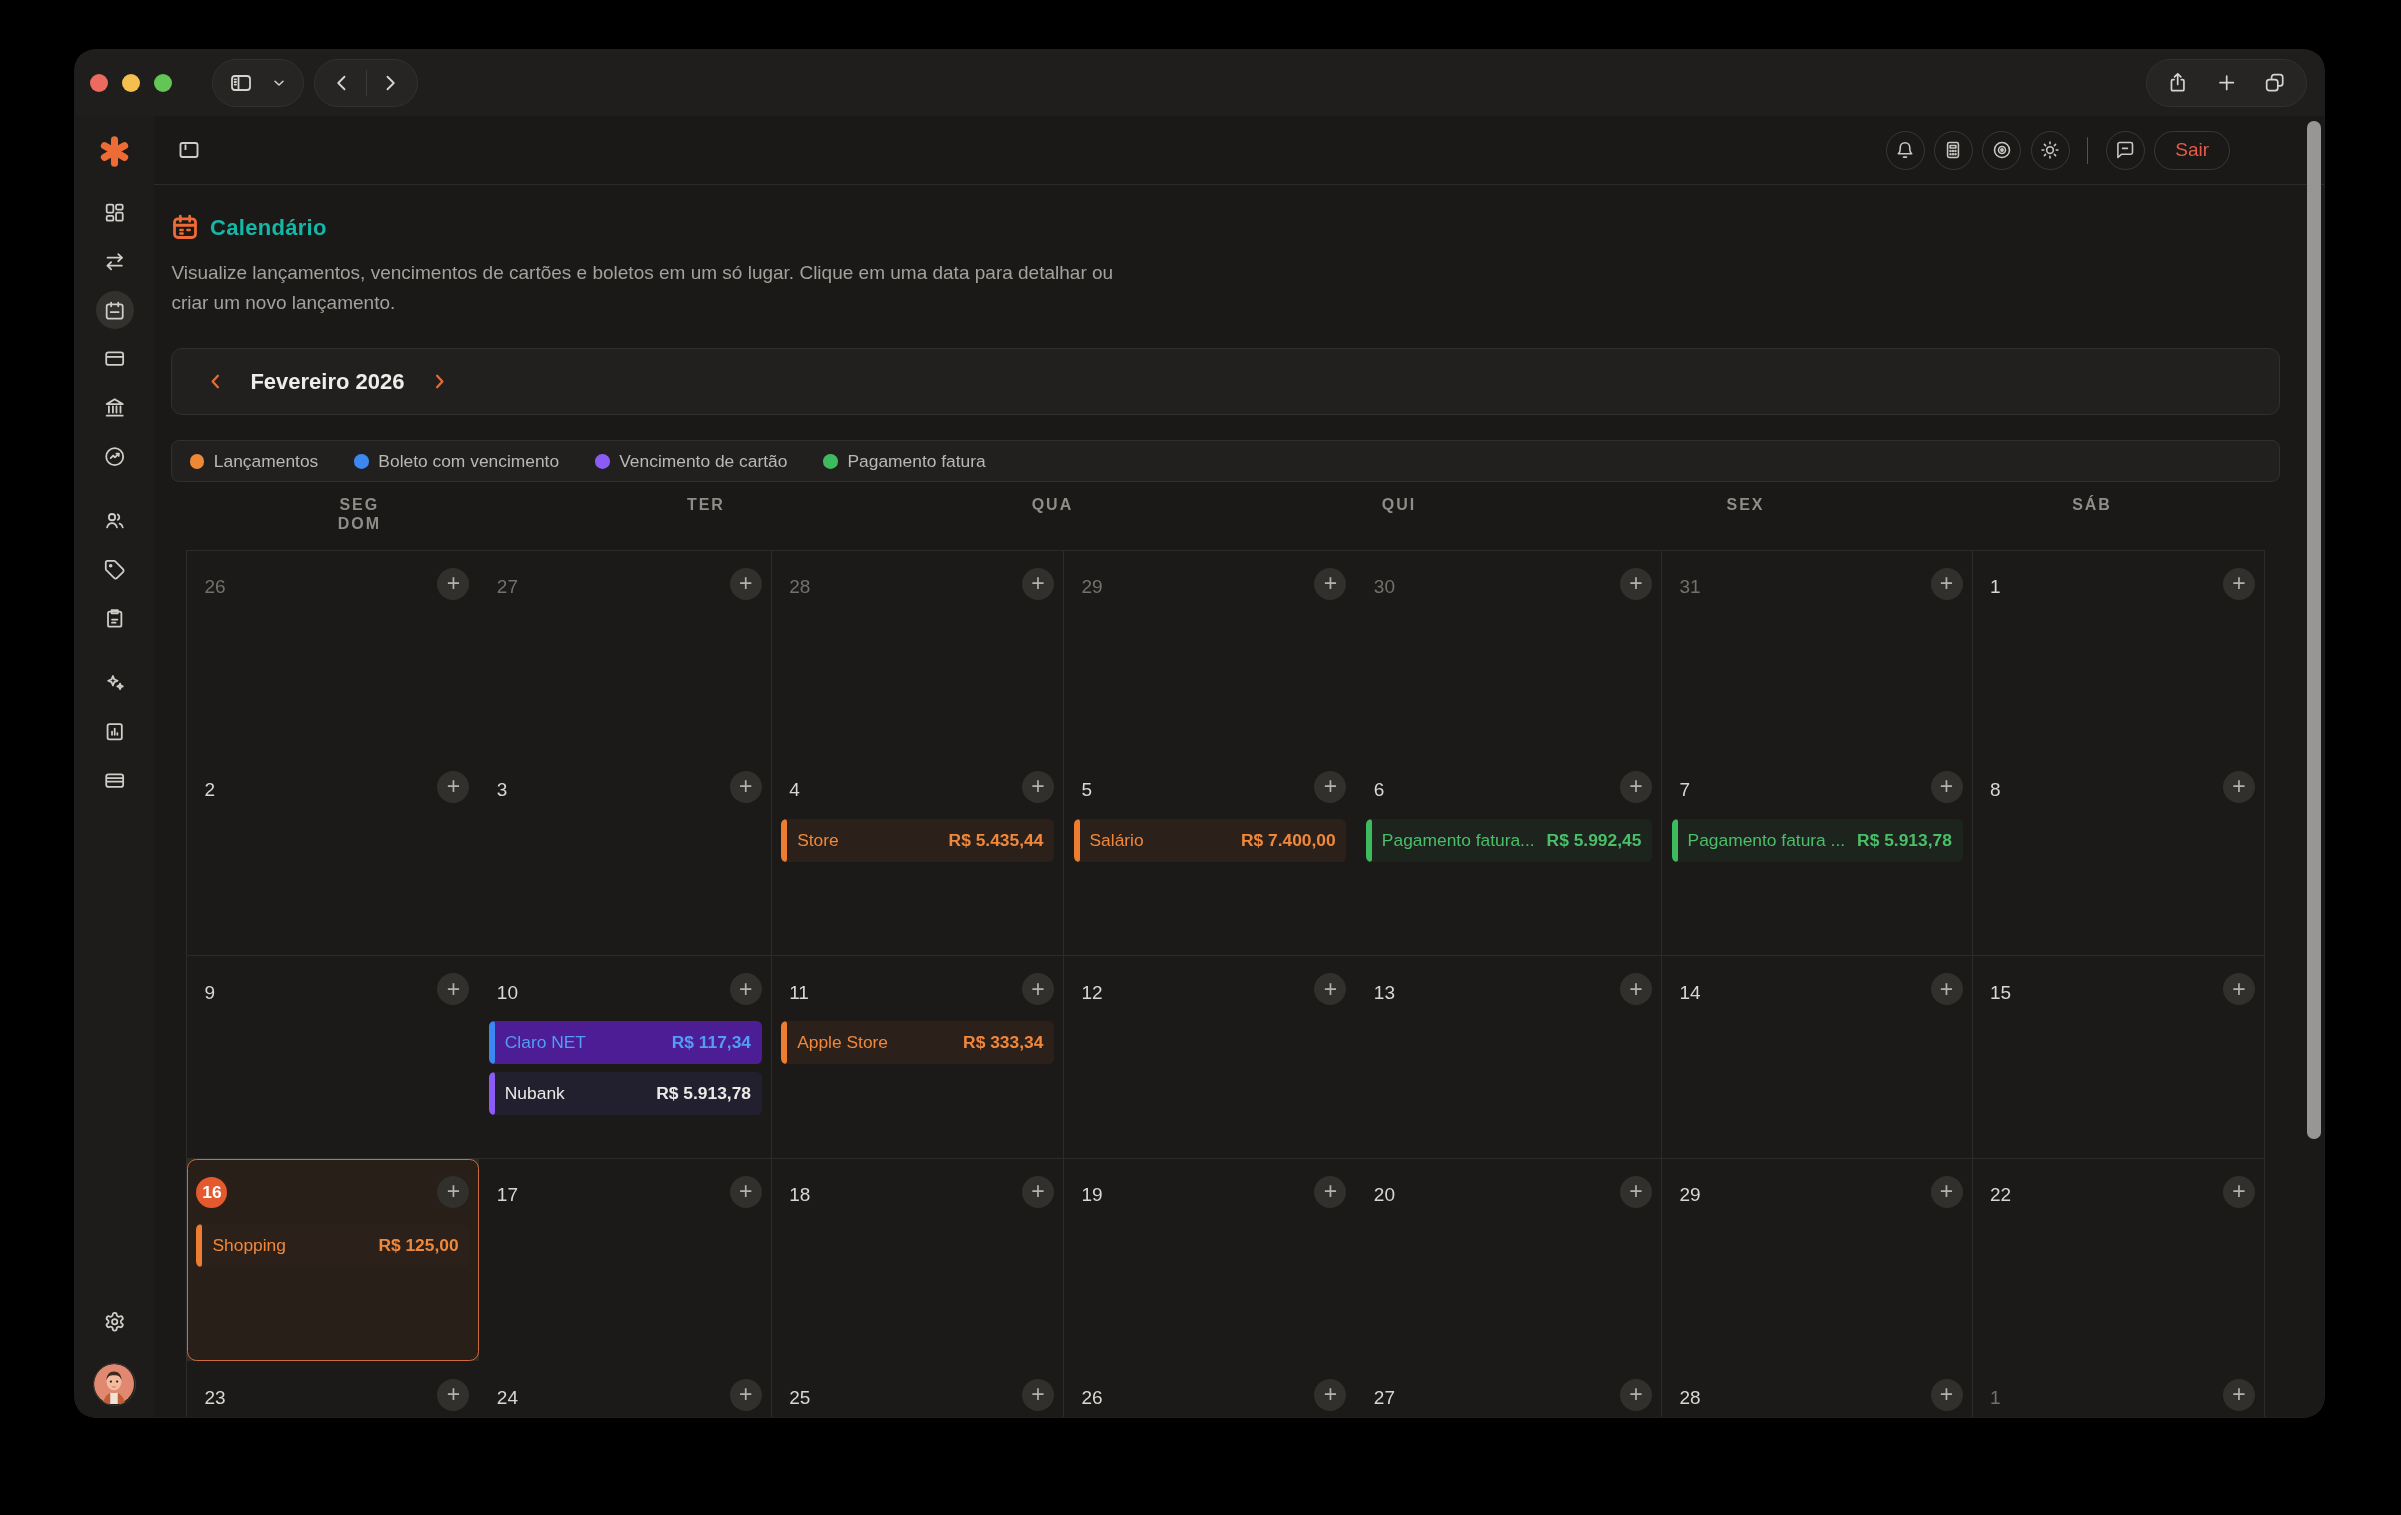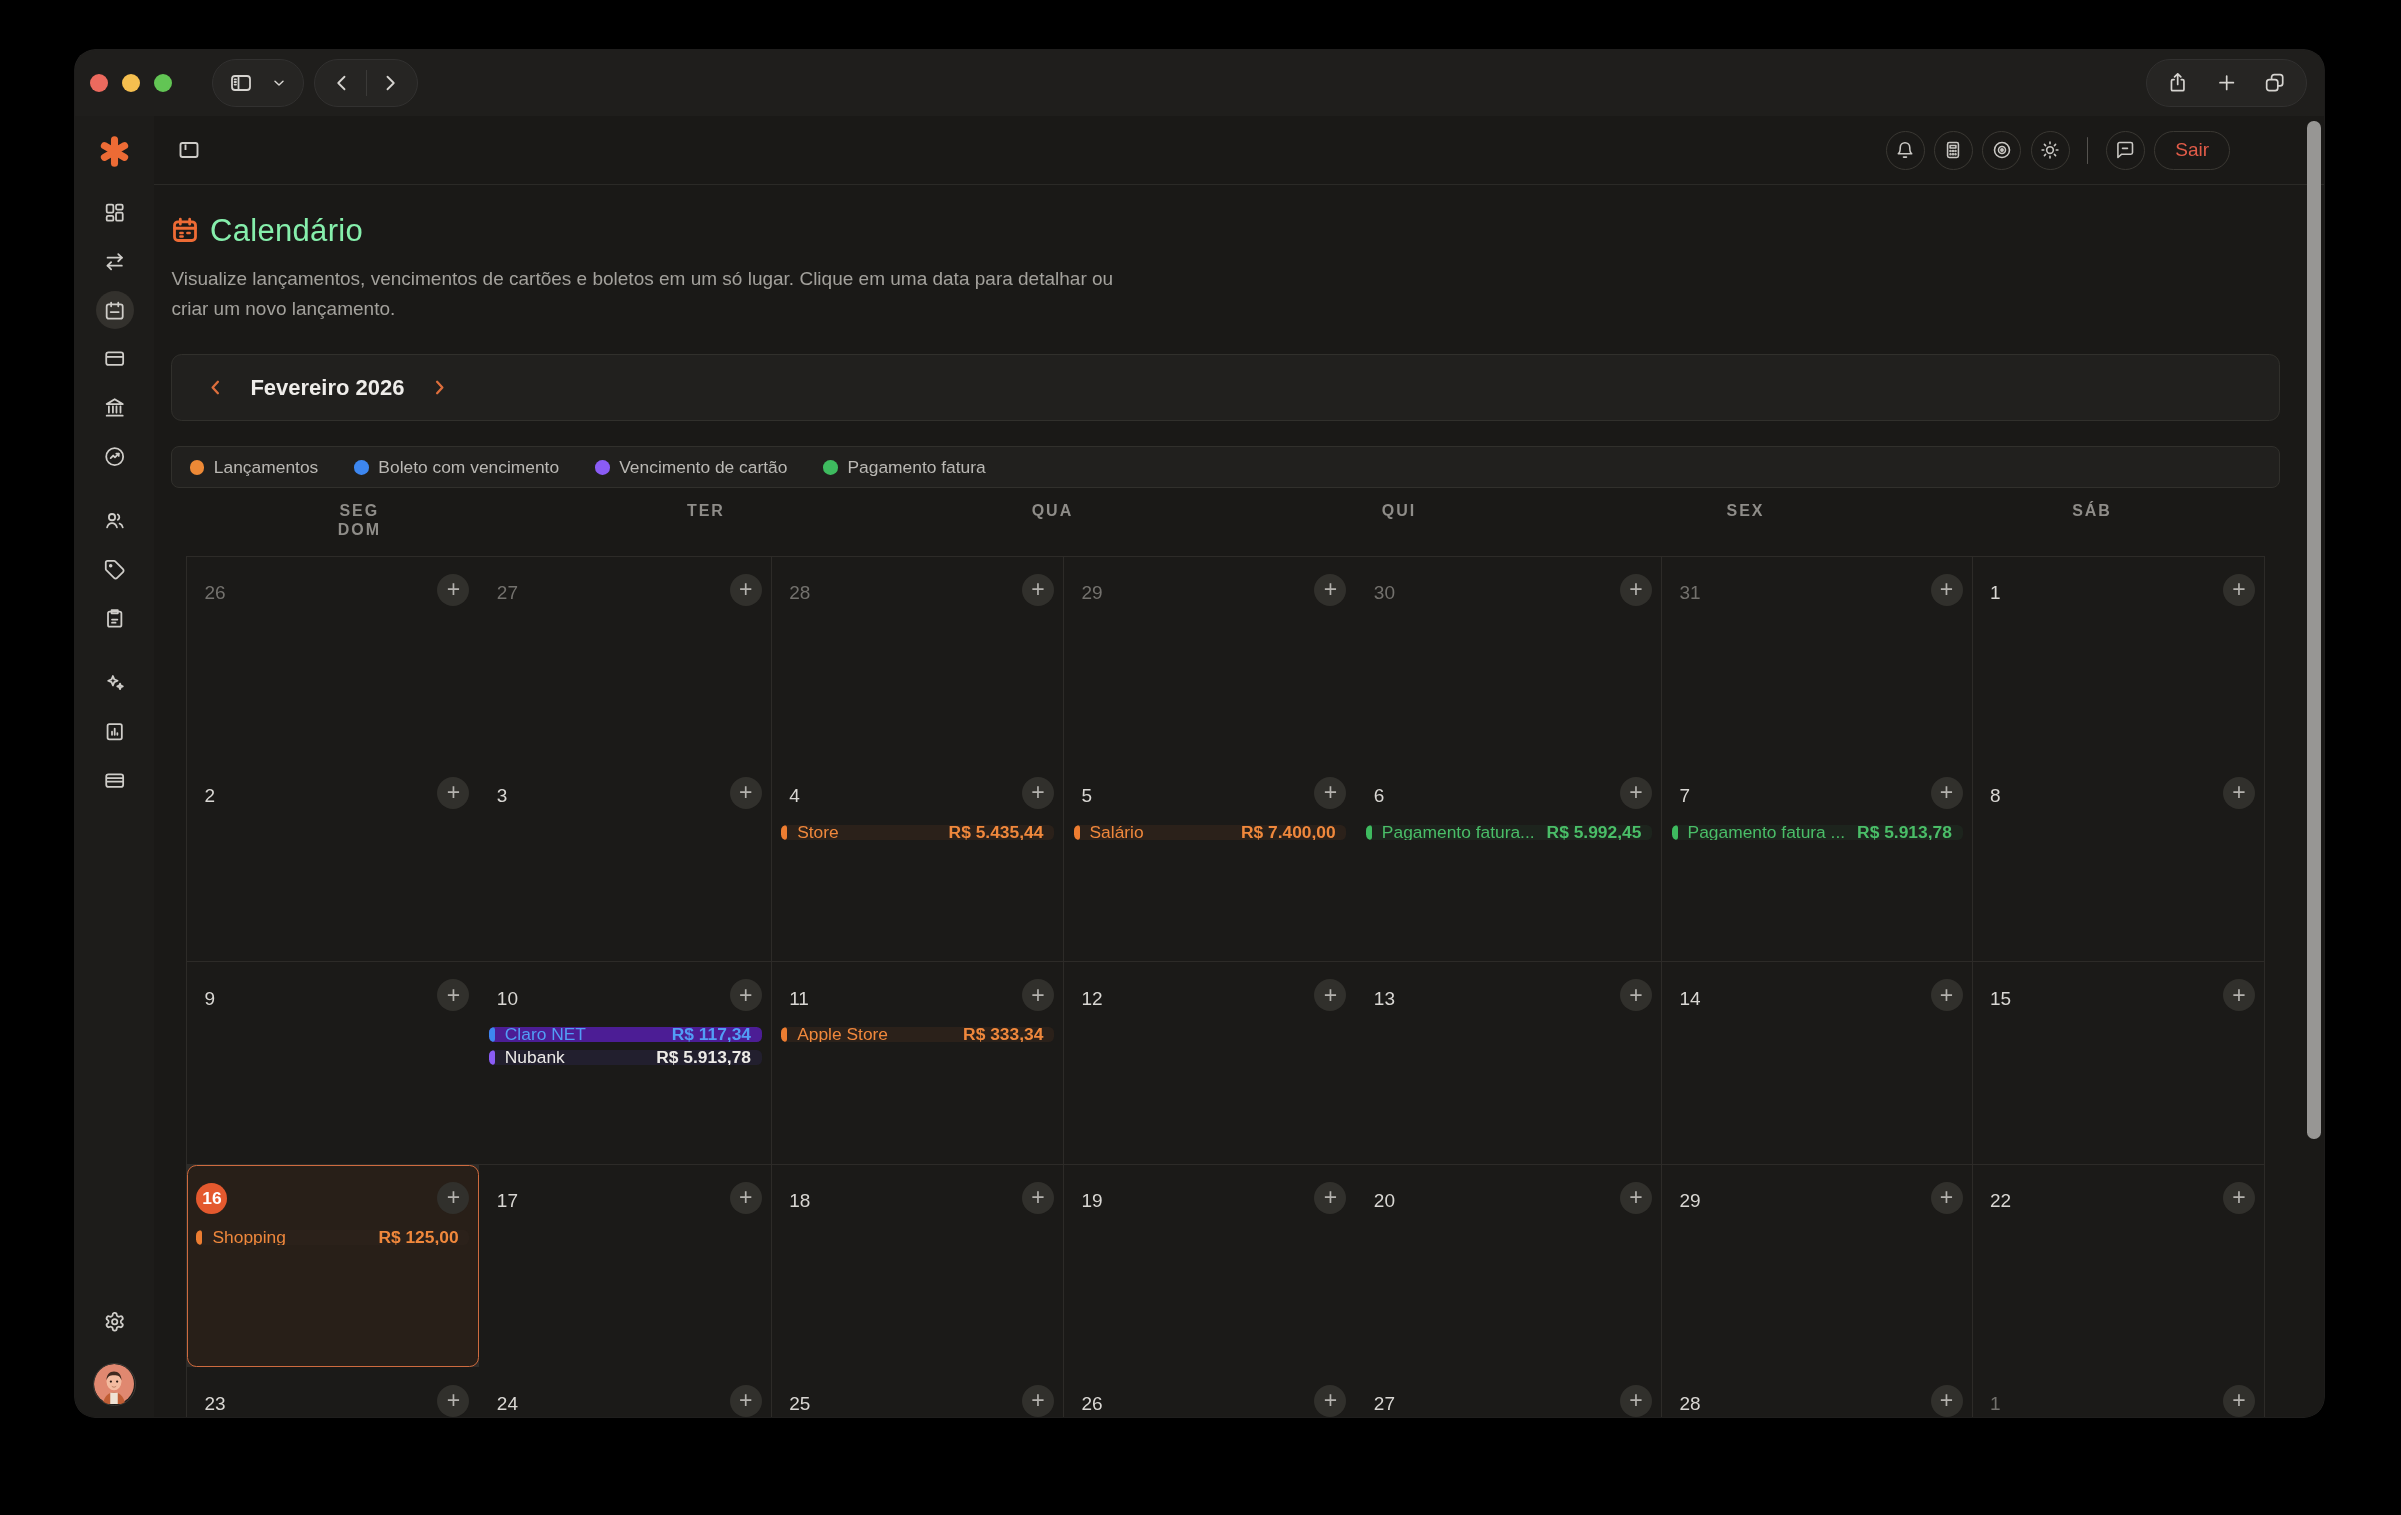--- a/index.html
+++ b/index.html
@@ -37,42 +37,42 @@
   .main { flex:1; min-width:0; display:flex; flex-direction:column; position:relative; background:#1A1917; }
   .app-topbar { height:69px; flex:none; display:flex; align-items:center; padding:0 94px 0 23px; border-bottom:0.7px solid #2B2A27; }
   .tb-right { margin-left:auto; display:flex; align-items:center; gap:9.4px; }
   .circle-btn { width:39px; height:39px; border-radius:50%; border:0.7px solid #3A3833; background:none; color:#C9C7C3; display:flex; align-items:center; justify-content:center; }
   .tb-div { width:1.3px; height:27px; background:#55534F; margin:0 8px; border-radius:0.7px; }
   .logout-btn { height:39px; border-radius:19.4px; border:0.7px solid #3A3833; background:none; color:#E25C49; font-size:19px; padding:0 20px; font-family:inherit; }
 
   
   .content { flex:1; min-height:0; padding:28px 44px 0 17.4px; display:flex; flex-direction:column; overflow:hidden; }
   .page-header { display:flex; align-items:center; gap:10.7px; }
-  .page-title { font-size:31px; font-weight:400; color:#86efac; letter-spacing:0.3px; }
+  .page-title { font-size:22px; font-weight:700; color:#14b8a6; letter-spacing:0.3px; }
   .page-desc { margin-top:14.7px; font-size:19px; line-height:1.62; color:#A3A19C; max-width:965px; }
 
   .month-panel { margin-top:29px; height:67px; flex:none; border-radius:10.7px; background:#21201E; border:0.7px solid #31302C; display:flex; align-items:center; gap:23px; padding:0 32px; }
   .month-chevron { background:none; border:none; color:#DD6E3C; font-size:25.5px; line-height:1; display:flex; }
   .month-label { font-size:22px; font-weight:700; color:#EFEDEA; }
 
   .legend-panel { margin-top:25px; height:42px; flex:none; border-radius:8px; background:#21201E; border:0.7px solid #31302C; display:flex; align-items:center; gap:36px; padding:0 17.4px; }
   .legend-item { display:flex; align-items:center; gap:9.4px; font-size:17.4px; color:#BAB8B4; }
   .legend-dot { width:14.7px; height:14.7px; border-radius:50%; flex:none; }
 
   .day-headers { margin:13.4px 14.7px 0; height:38px; flex:none; display:grid; grid-template-columns:repeat(6,1fr); align-items:center; }
   .day-h { text-align:center; font-size:16px; font-weight:600; letter-spacing:2px; color:#8F8D89; }
 
   .grid { margin:16px 14.7px 0; flex:none; display:grid; grid-template-columns:repeat(7,1fr); grid-auto-rows:202px; gap:0.7px; background:#2D2B28; border:0.7px solid #2D2B28; }
   .cell { background:#1B1A18; padding:9.4px 9.4px 0; position:relative; }
   .cell-top { display:flex; justify-content:space-between; align-items:center;margin-top:8px; }
   .daynum { font-size:19px; font-weight:500; color:#D9D7D3; padding:6.7px 0 0 8px; }
   .cell.muted .daynum { color:#73716D; }
   .add-btn { width:32px; height:32px; border-radius:50%; border:none; background:#31302C; color:#B4B2AE; font-size:23px; font-weight:300; line-height:29.5px; font-family:inherit; }
   .events { margin-top:16px; display:flex; flex-direction:column; gap:7.4px; }
-  .event { height:15px; border-radius:5.4px; display:flex; align-items:center; position:relative; padding:0 10.7px 0 16px; font-size:17.4px; overflow:hidden; }
+  .event { height:43px; border-radius:5.4px; display:flex; align-items:center; position:relative; padding:0 10.7px 0 16px; font-size:17.4px; overflow:hidden; }
   .event .bar { position:absolute; left:0; top:0; bottom:0; width:6px; border-radius:6px; }
   .event-name { white-space:nowrap; overflow:hidden; }
   .event-value { margin-left:auto; font-weight:700; padding-left:12px; white-space:nowrap; }
   .event.lancamento { background:#2B211A; } .event.lancamento .bar{ background:#ED7D31; } .event.lancamento .event-name,.event.lancamento .event-value{ color:#F0883C; }
   .event.boleto { background:#4c1d95; } .event.boleto .bar{ background:#3D87F0; } .event.boleto .event-name,.event.boleto .event-value{ color:#529DF6; }
   .event.cartao { background:#221F2E; } .event.cartao .bar{ background:#8A5CF5; } .event.cartao .event-name,.event.cartao .event-value{ color:#ECEAE7; }
   .event.fatura { background:#1D241D; } .event.fatura .bar{ background:#3EBB5F; } .event.fatura .event-name,.event.fatura .event-value{ color:#4ABE68; }
   .cell.selected { background:#281F18; border-radius:9.4px; outline:1.3px solid #CE6B3F; outline-offset:-1.3px; }
   .day-badge { width:31px; height:31px; border-radius:50%; background:#E4592E; color:#FFF; font-size:17.4px; font-weight:700; display:flex; align-items:center; justify-content:center; }
 

